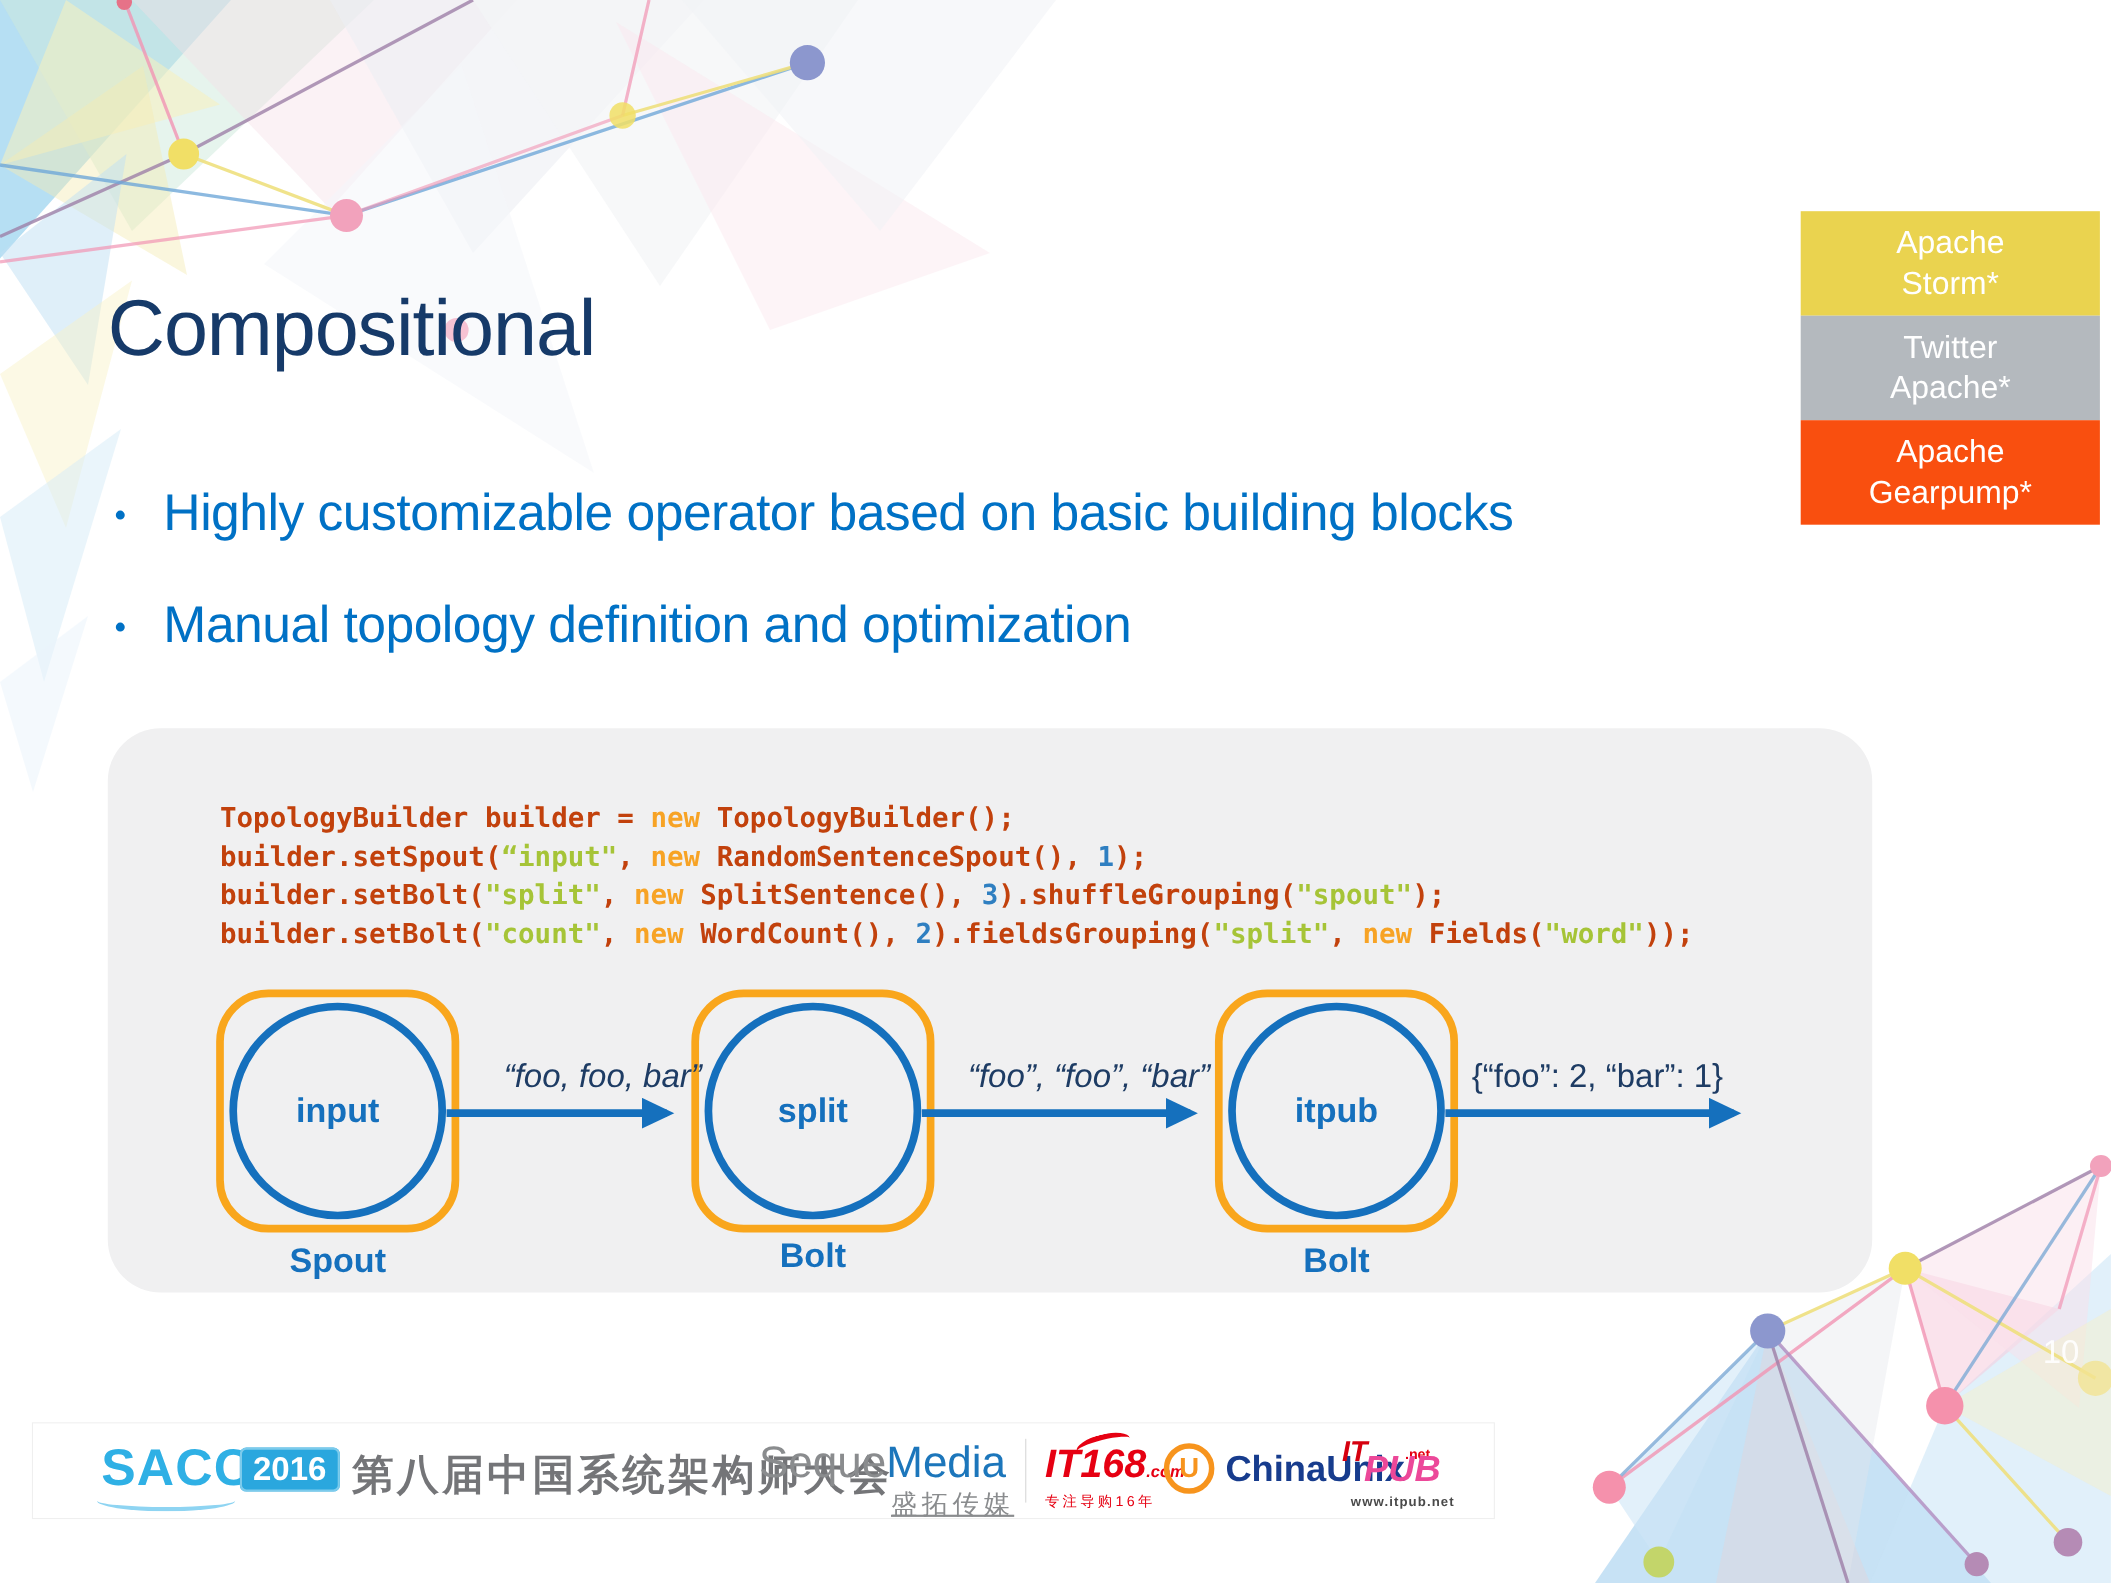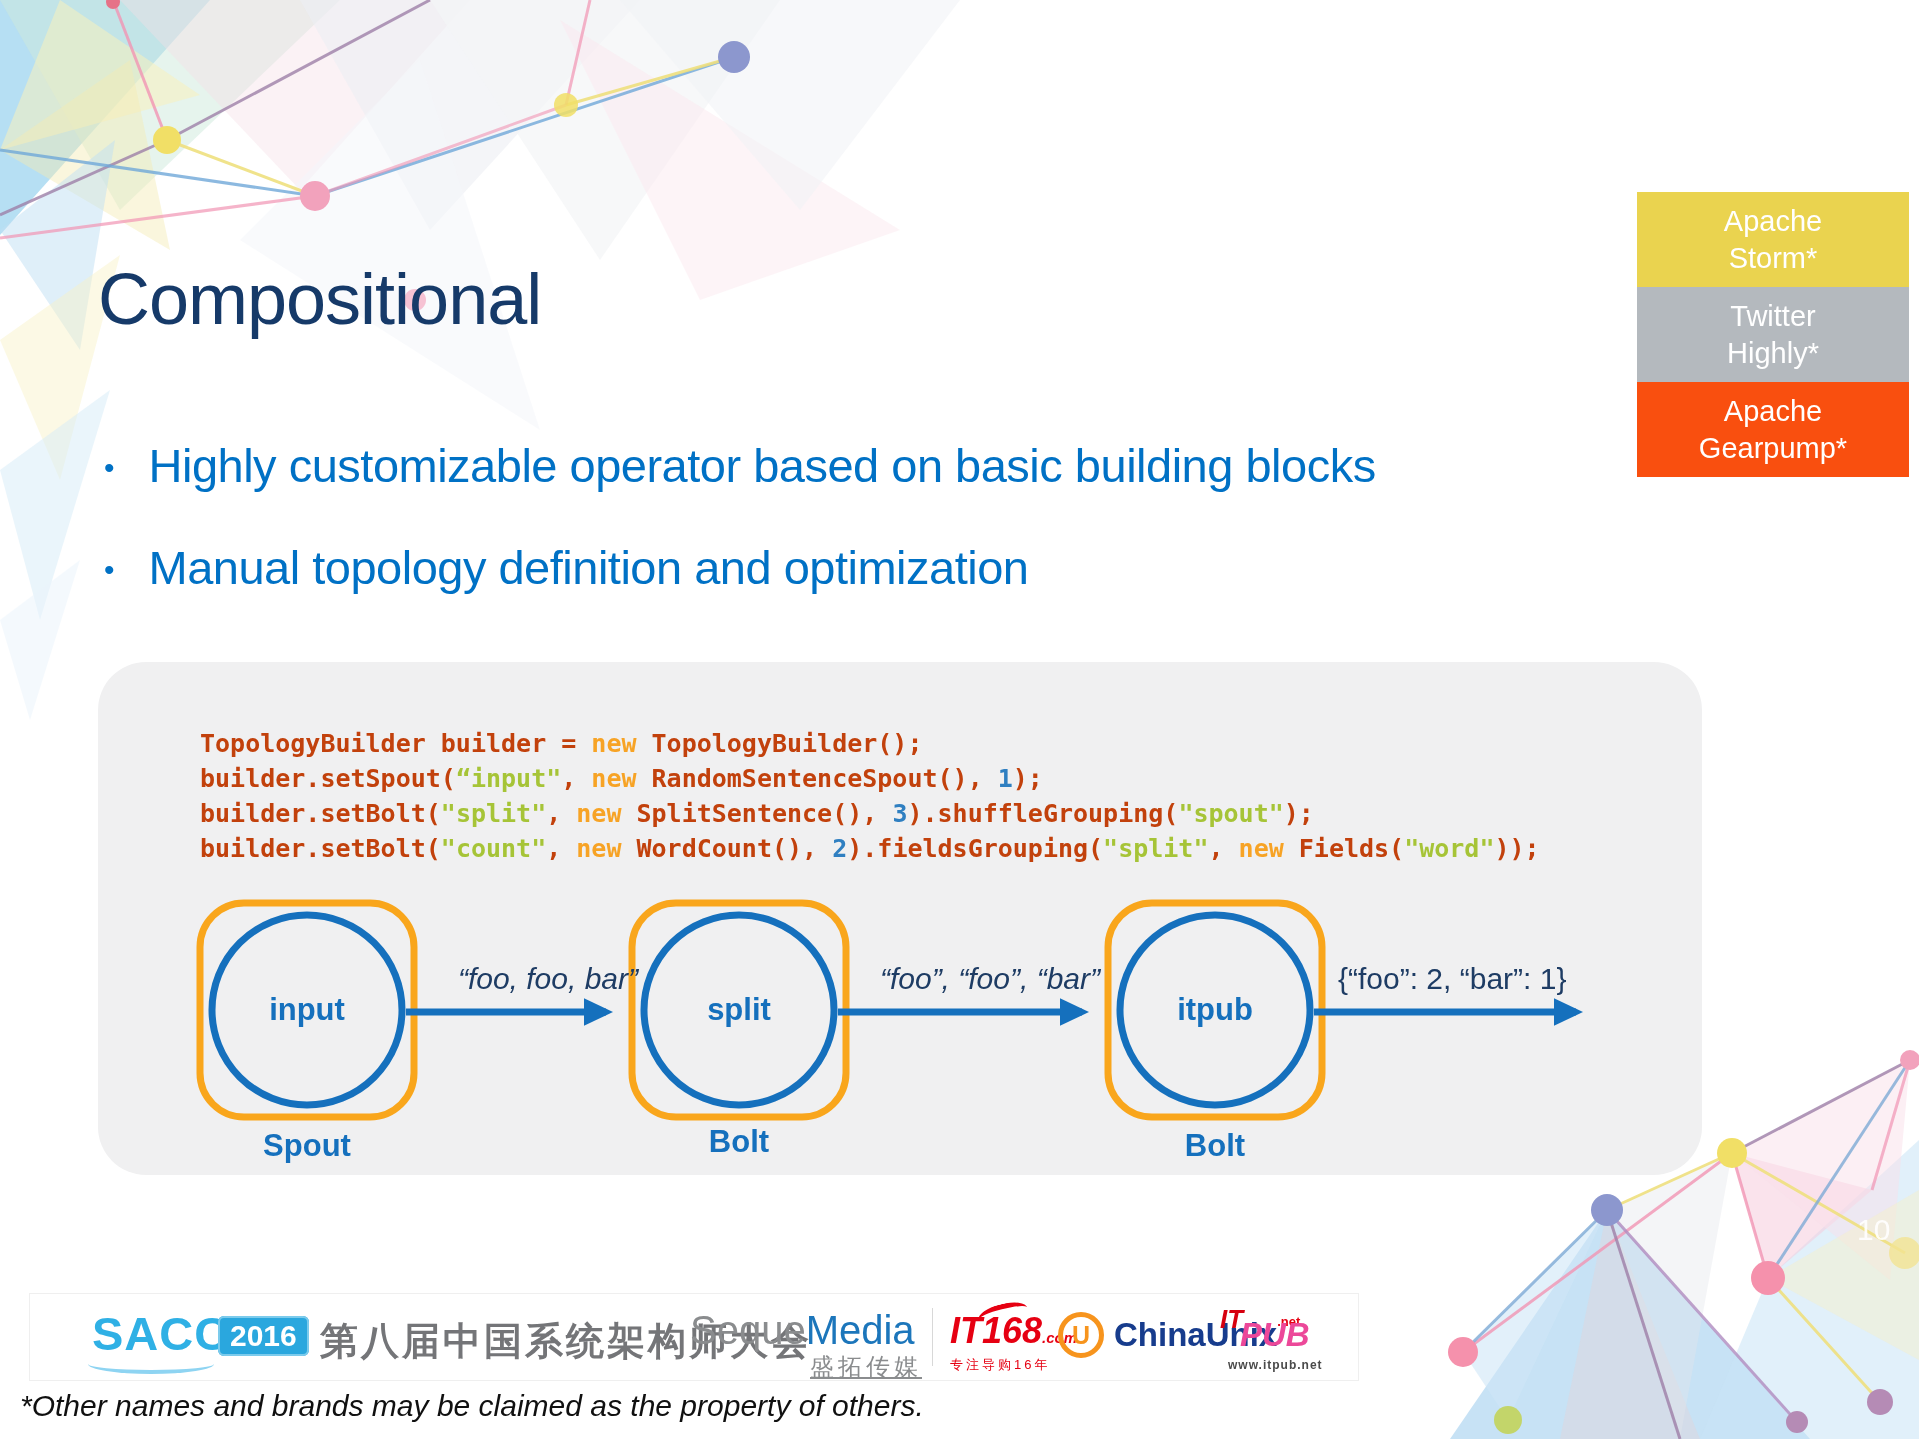--- a/index.html
+++ b/index.html
@@ -159,21 +159,21 @@
     <span class="bullet-text">Manual topology definition and optimization</span>
   </div>
 
   <div class="fw-stack">
     <div class="fw-box fw-storm">
       <span>Apache</span>
       <span>Storm*</span>
     </div>
     <div class="fw-box fw-heron">
       <span>Twitter</span>
-      <span>Highly*</span>
+      <span>Apache*</span>
     </div>
     <div class="fw-box fw-gearpump">
       <span>Apache</span>
       <span>Gearpump*</span>
     </div>
   </div>
 
   <div class="panel">
 
     <svg class="diagram-svg" width="1604" height="513" viewBox="0 0 1604 513">
@@ -250,17 +250,16 @@
       <div class="cu-net">.net</div>
     </div>
 
     <div class="itpub">
       <span class="itpub-it">IT</span>
       <span class="itpub-pub">PUB</span>
       <span class="itpub-url">www.itpub.net</span>
     </div>
   </div>
 
-  <div class="footnote">*Other names and brands may be claimed as the property of others.</div>
 
   <div class="page-number">10</div>
 
 </div>
 
 </body></html>

